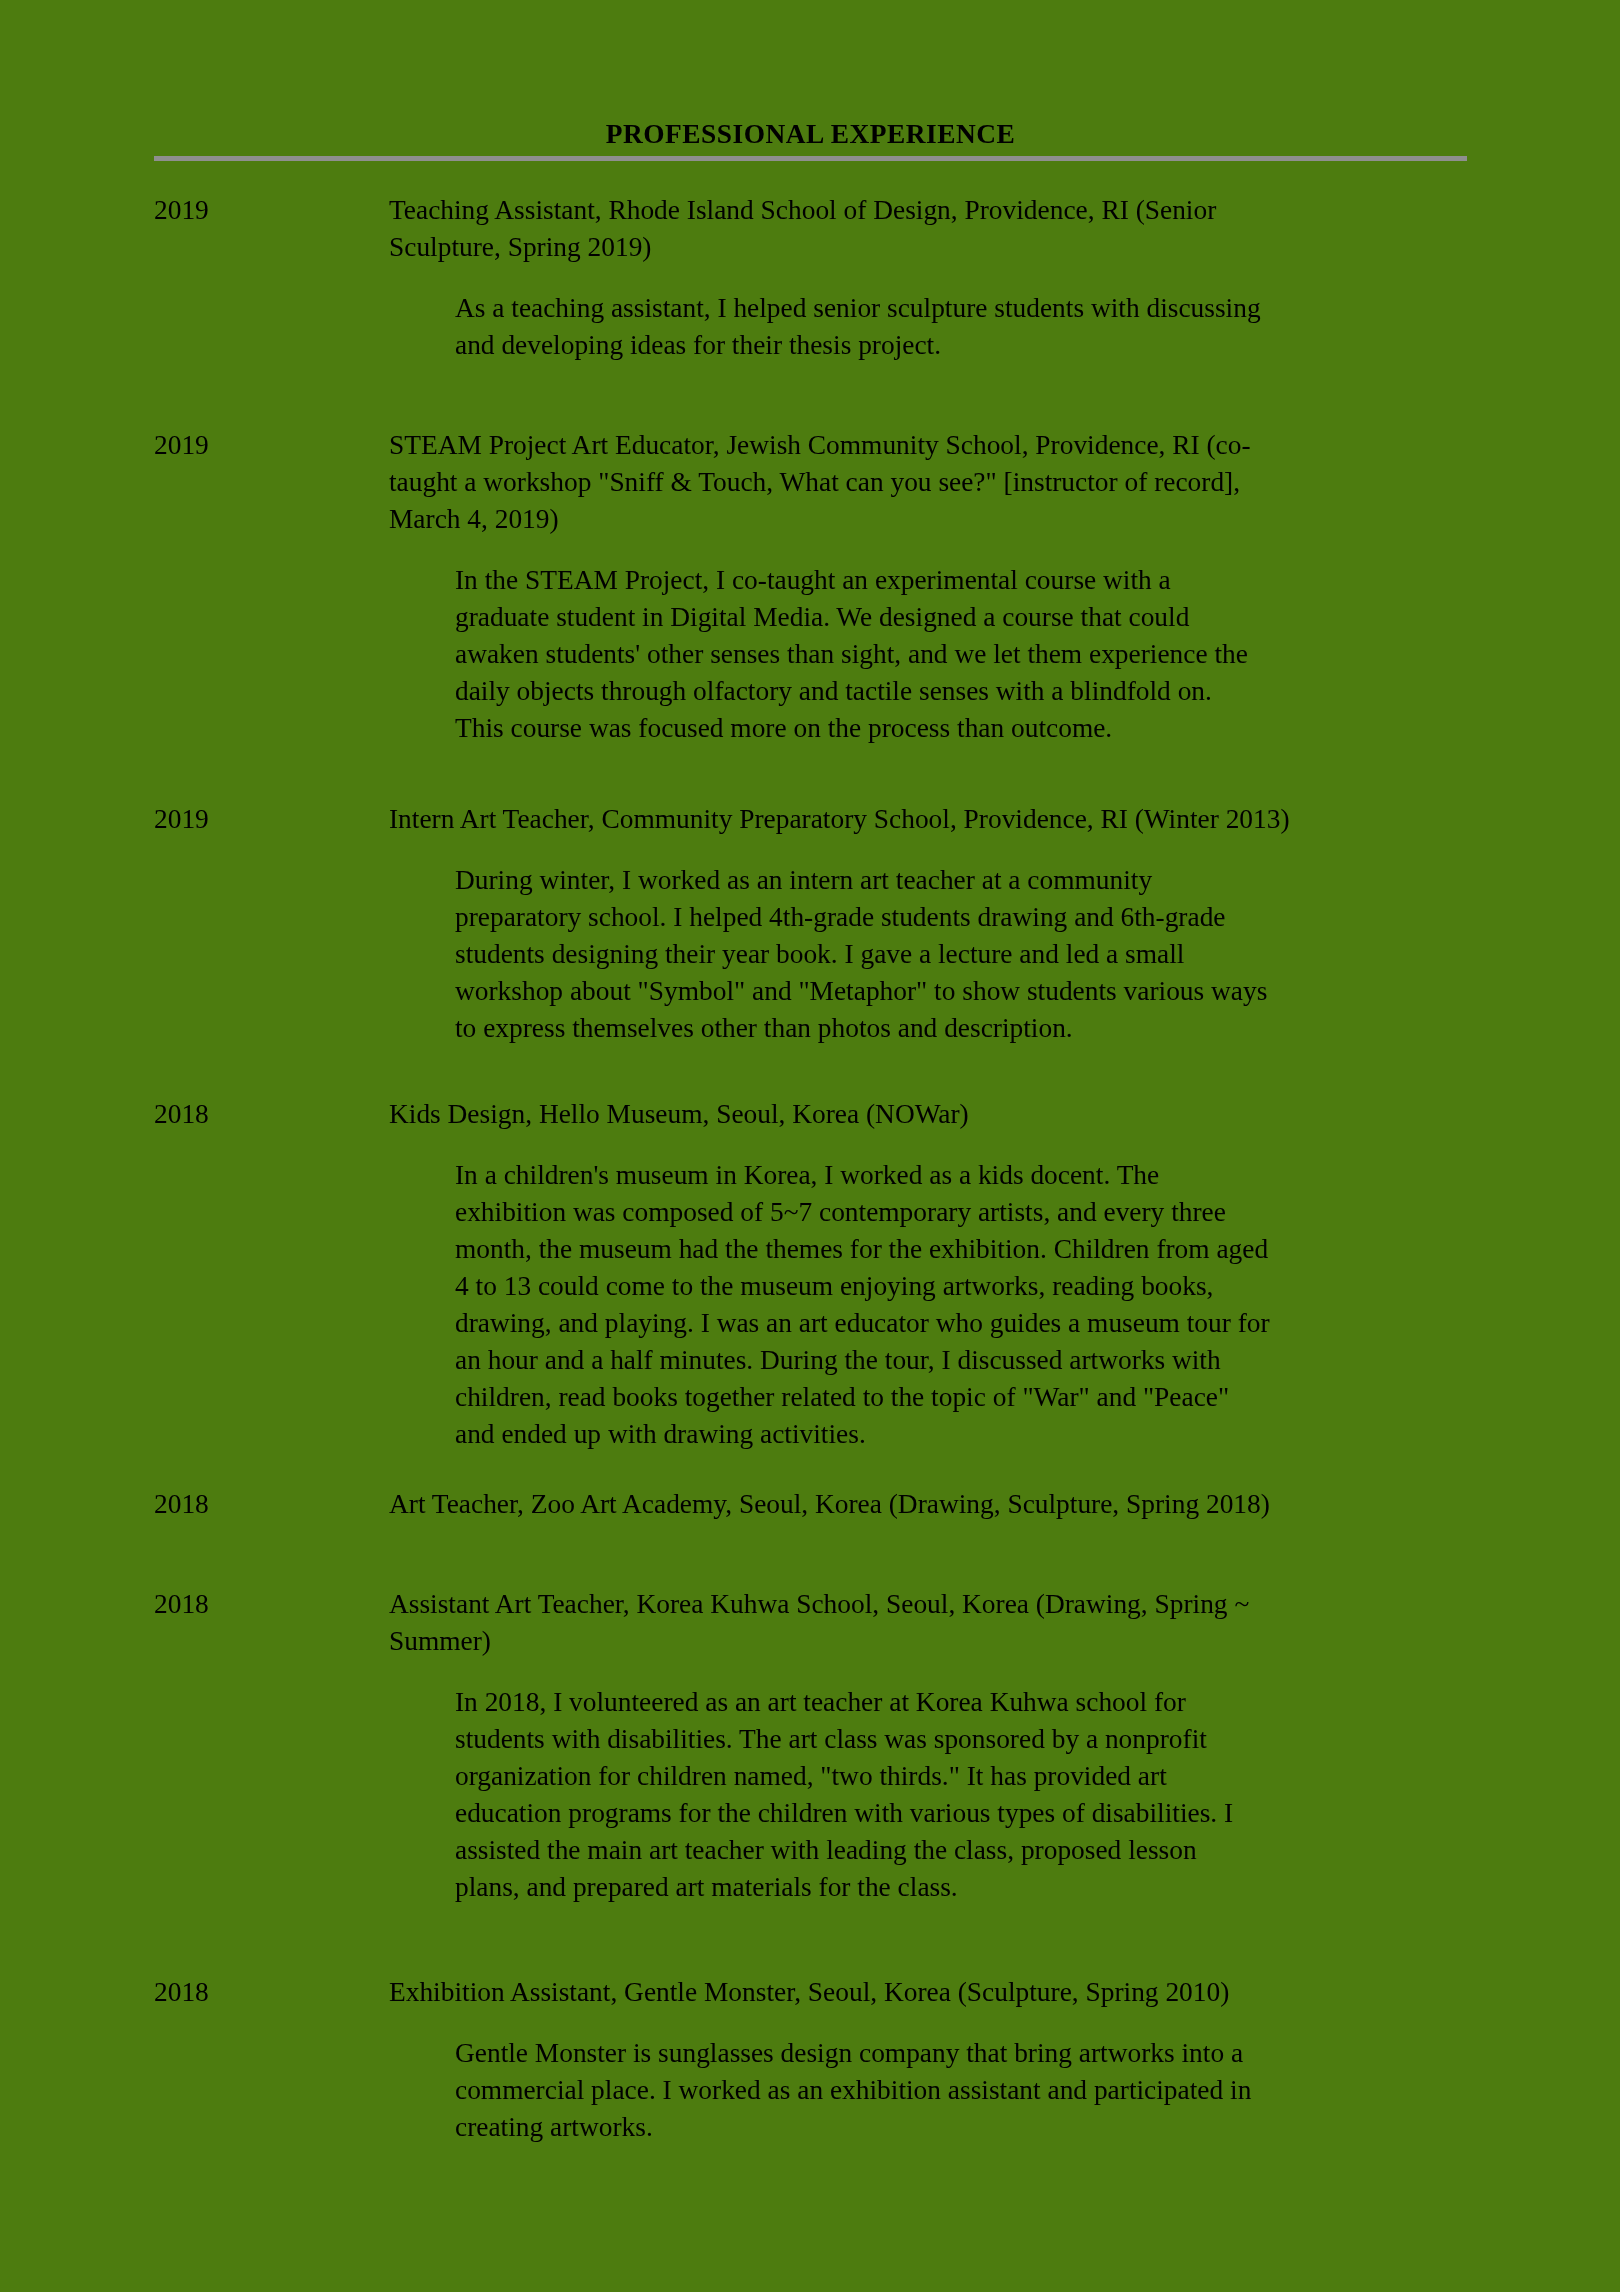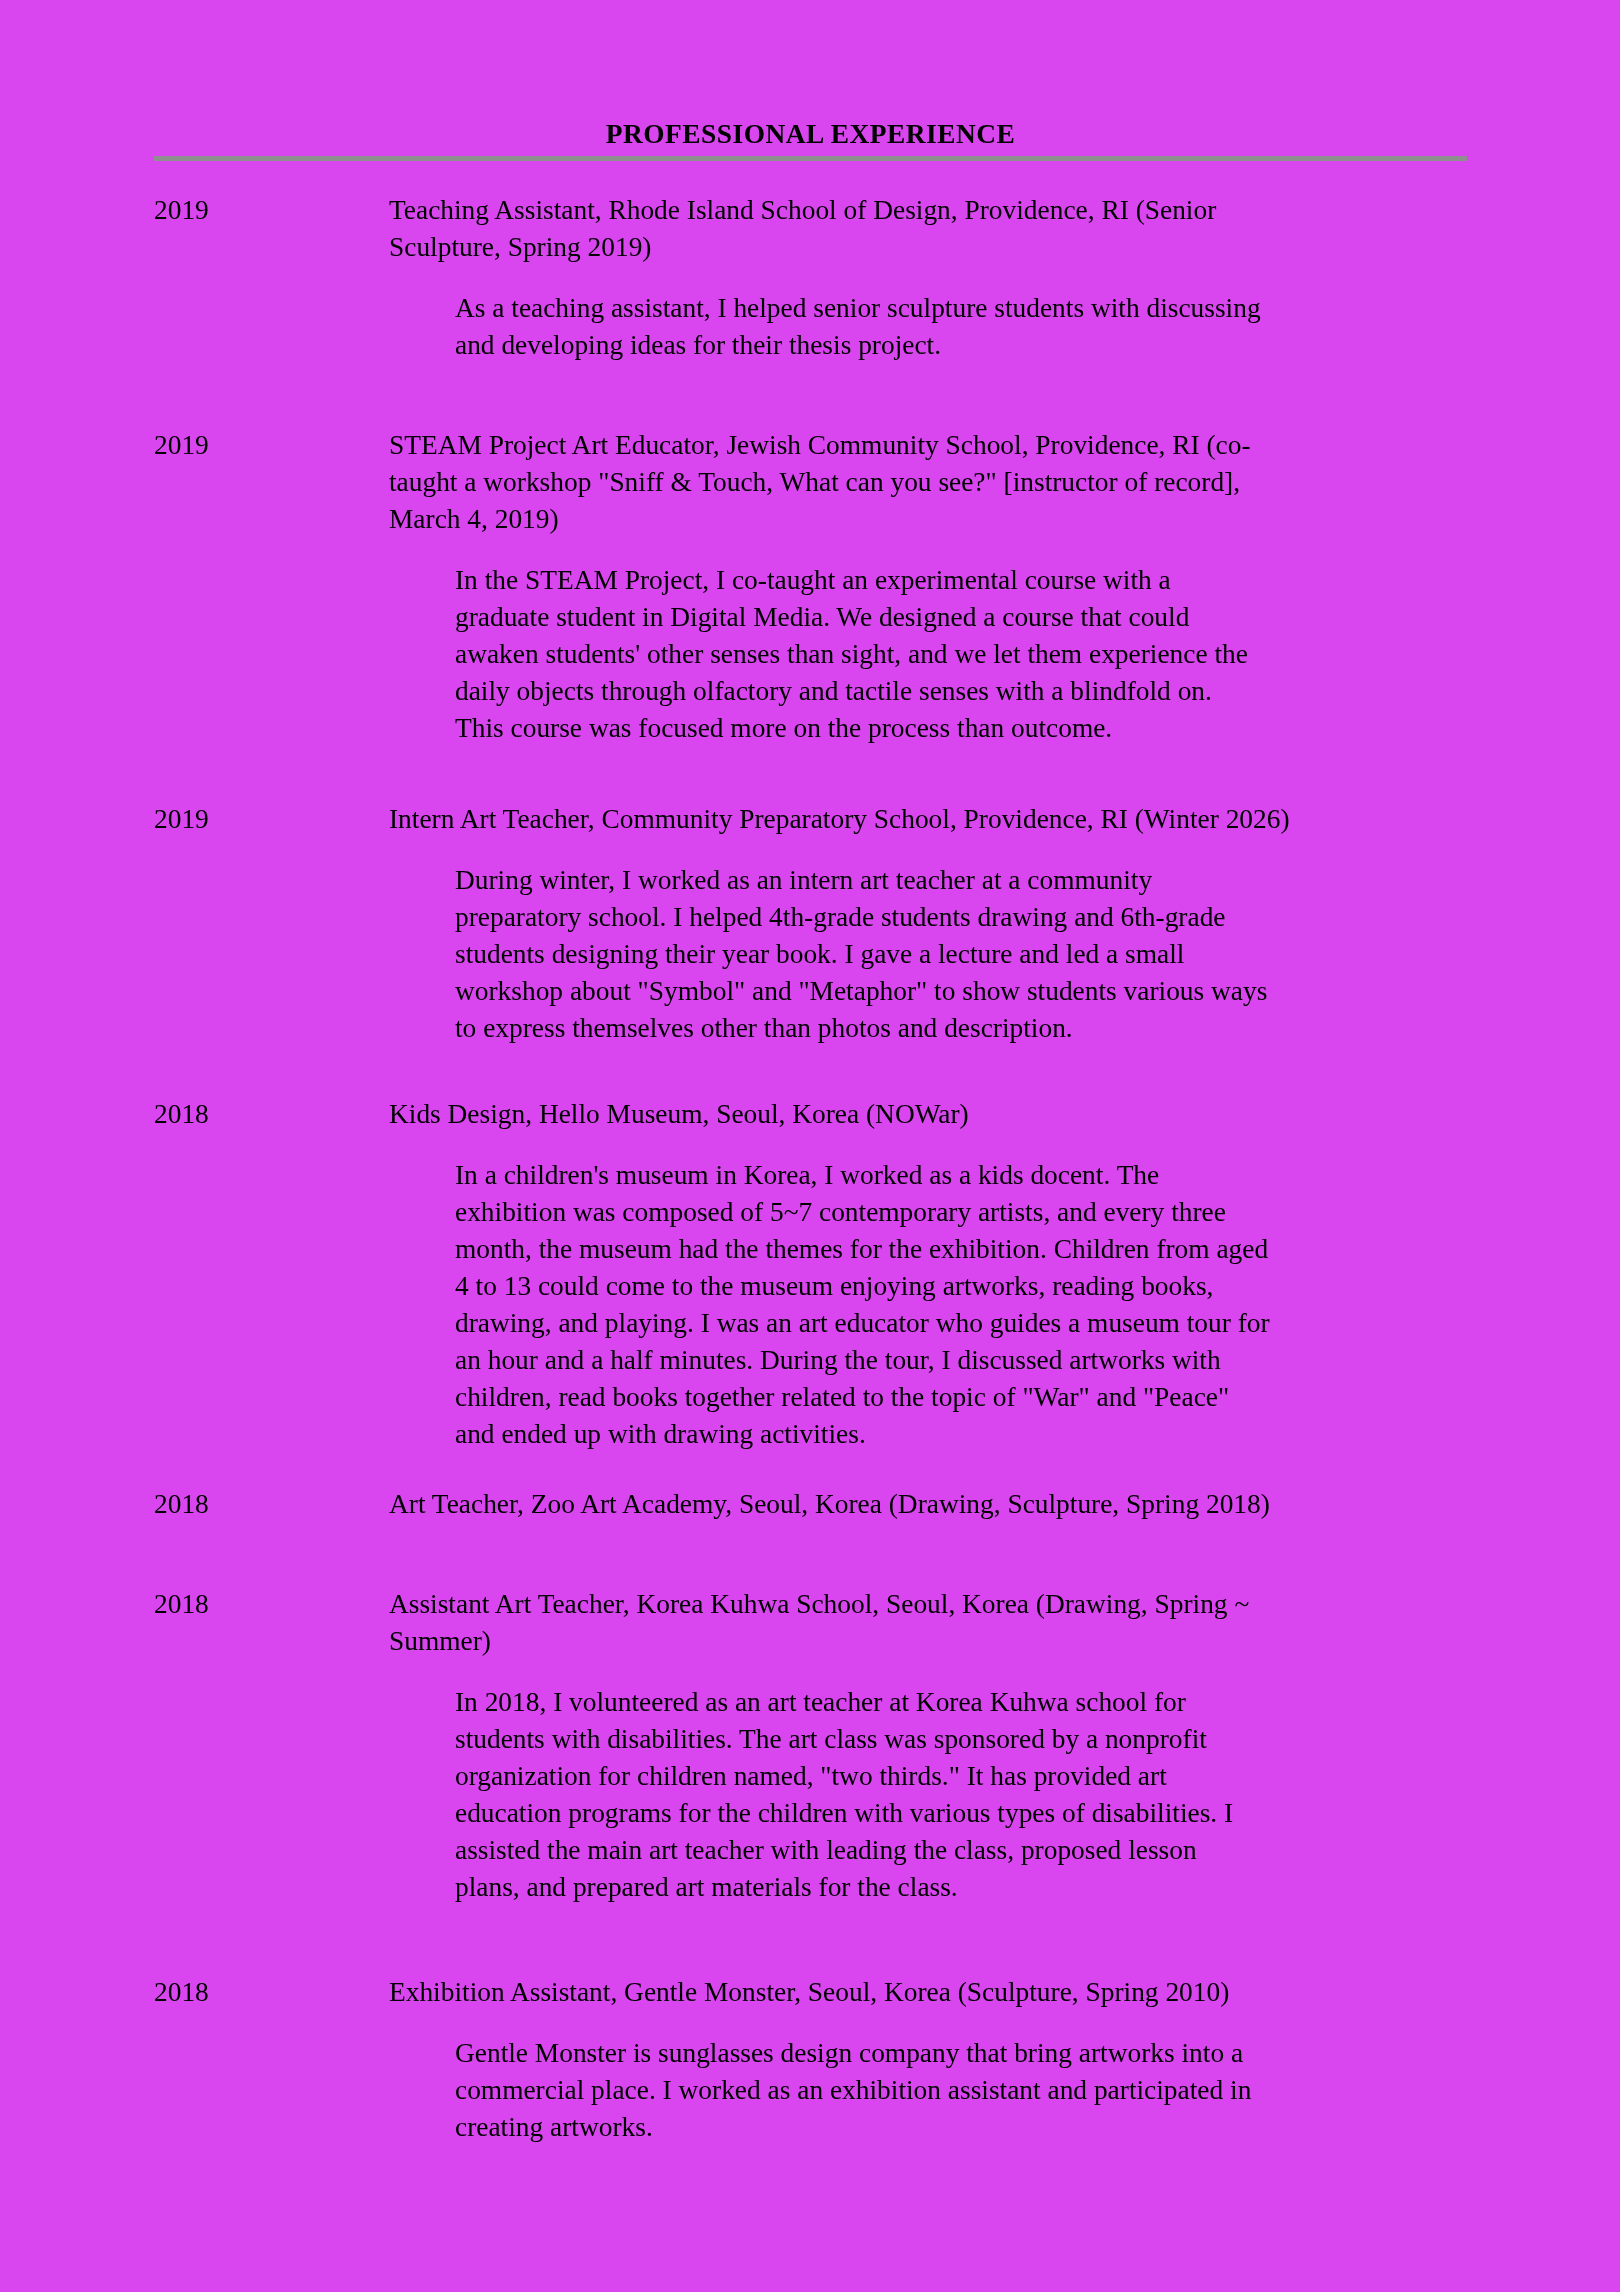--- a/index.html
+++ b/index.html
@@ -1,21 +1,21 @@
 <!DOCTYPE html>
 <html><head>
 <meta charset="utf-8">
 <style>
   * { margin: 0; padding: 0; box-sizing: border-box; }
   html, body { background: #ffffff; }
   .page {
     position: relative;
     width: 1620px;
     height: 2293px;
-    background: #d946ef;
+    background: #4d7c0f;
     color: #000000;
     font-family: "Liberation Serif", "DejaVu Serif", serif;
     font-size: 27.4px;
     line-height: 37px;
     padding: 0 153px 0 154px;
     overflow: hidden;
   }
   .header-title {
     margin-top: 116px;
     text-align: center;
@@ -82,21 +82,21 @@
 graduate student in Digital Media. We designed a course that could
 awaken students' other senses than sight, and we let them experience the
 daily objects through olfactory and tactile senses with a blindfold on.
 This course was focused more on the process than outcome.</div>
       </div>
     </div>
 
     <div class="entry" style="margin-top:54px">
       <div class="entry-year">2019</div>
       <div class="entry-body">
-        <div class="entry-title">Intern Art Teacher, Community Preparatory School, Providence, RI (Winter 2026)</div>
+        <div class="entry-title">Intern Art Teacher, Community Preparatory School, Providence, RI (Winter 2013)</div>
         <div class="entry-desc">During winter, I worked as an intern art teacher at a community
 preparatory school. I helped 4th-grade students drawing and 6th-grade
 students designing their year book. I gave a lecture and led a small
 workshop about "Symbol" and "Metaphor" to show students various ways
 to express themselves other than photos and description.</div>
       </div>
     </div>
 
     <div class="entry" style="margin-top:49px">
       <div class="entry-year">2018</div>

